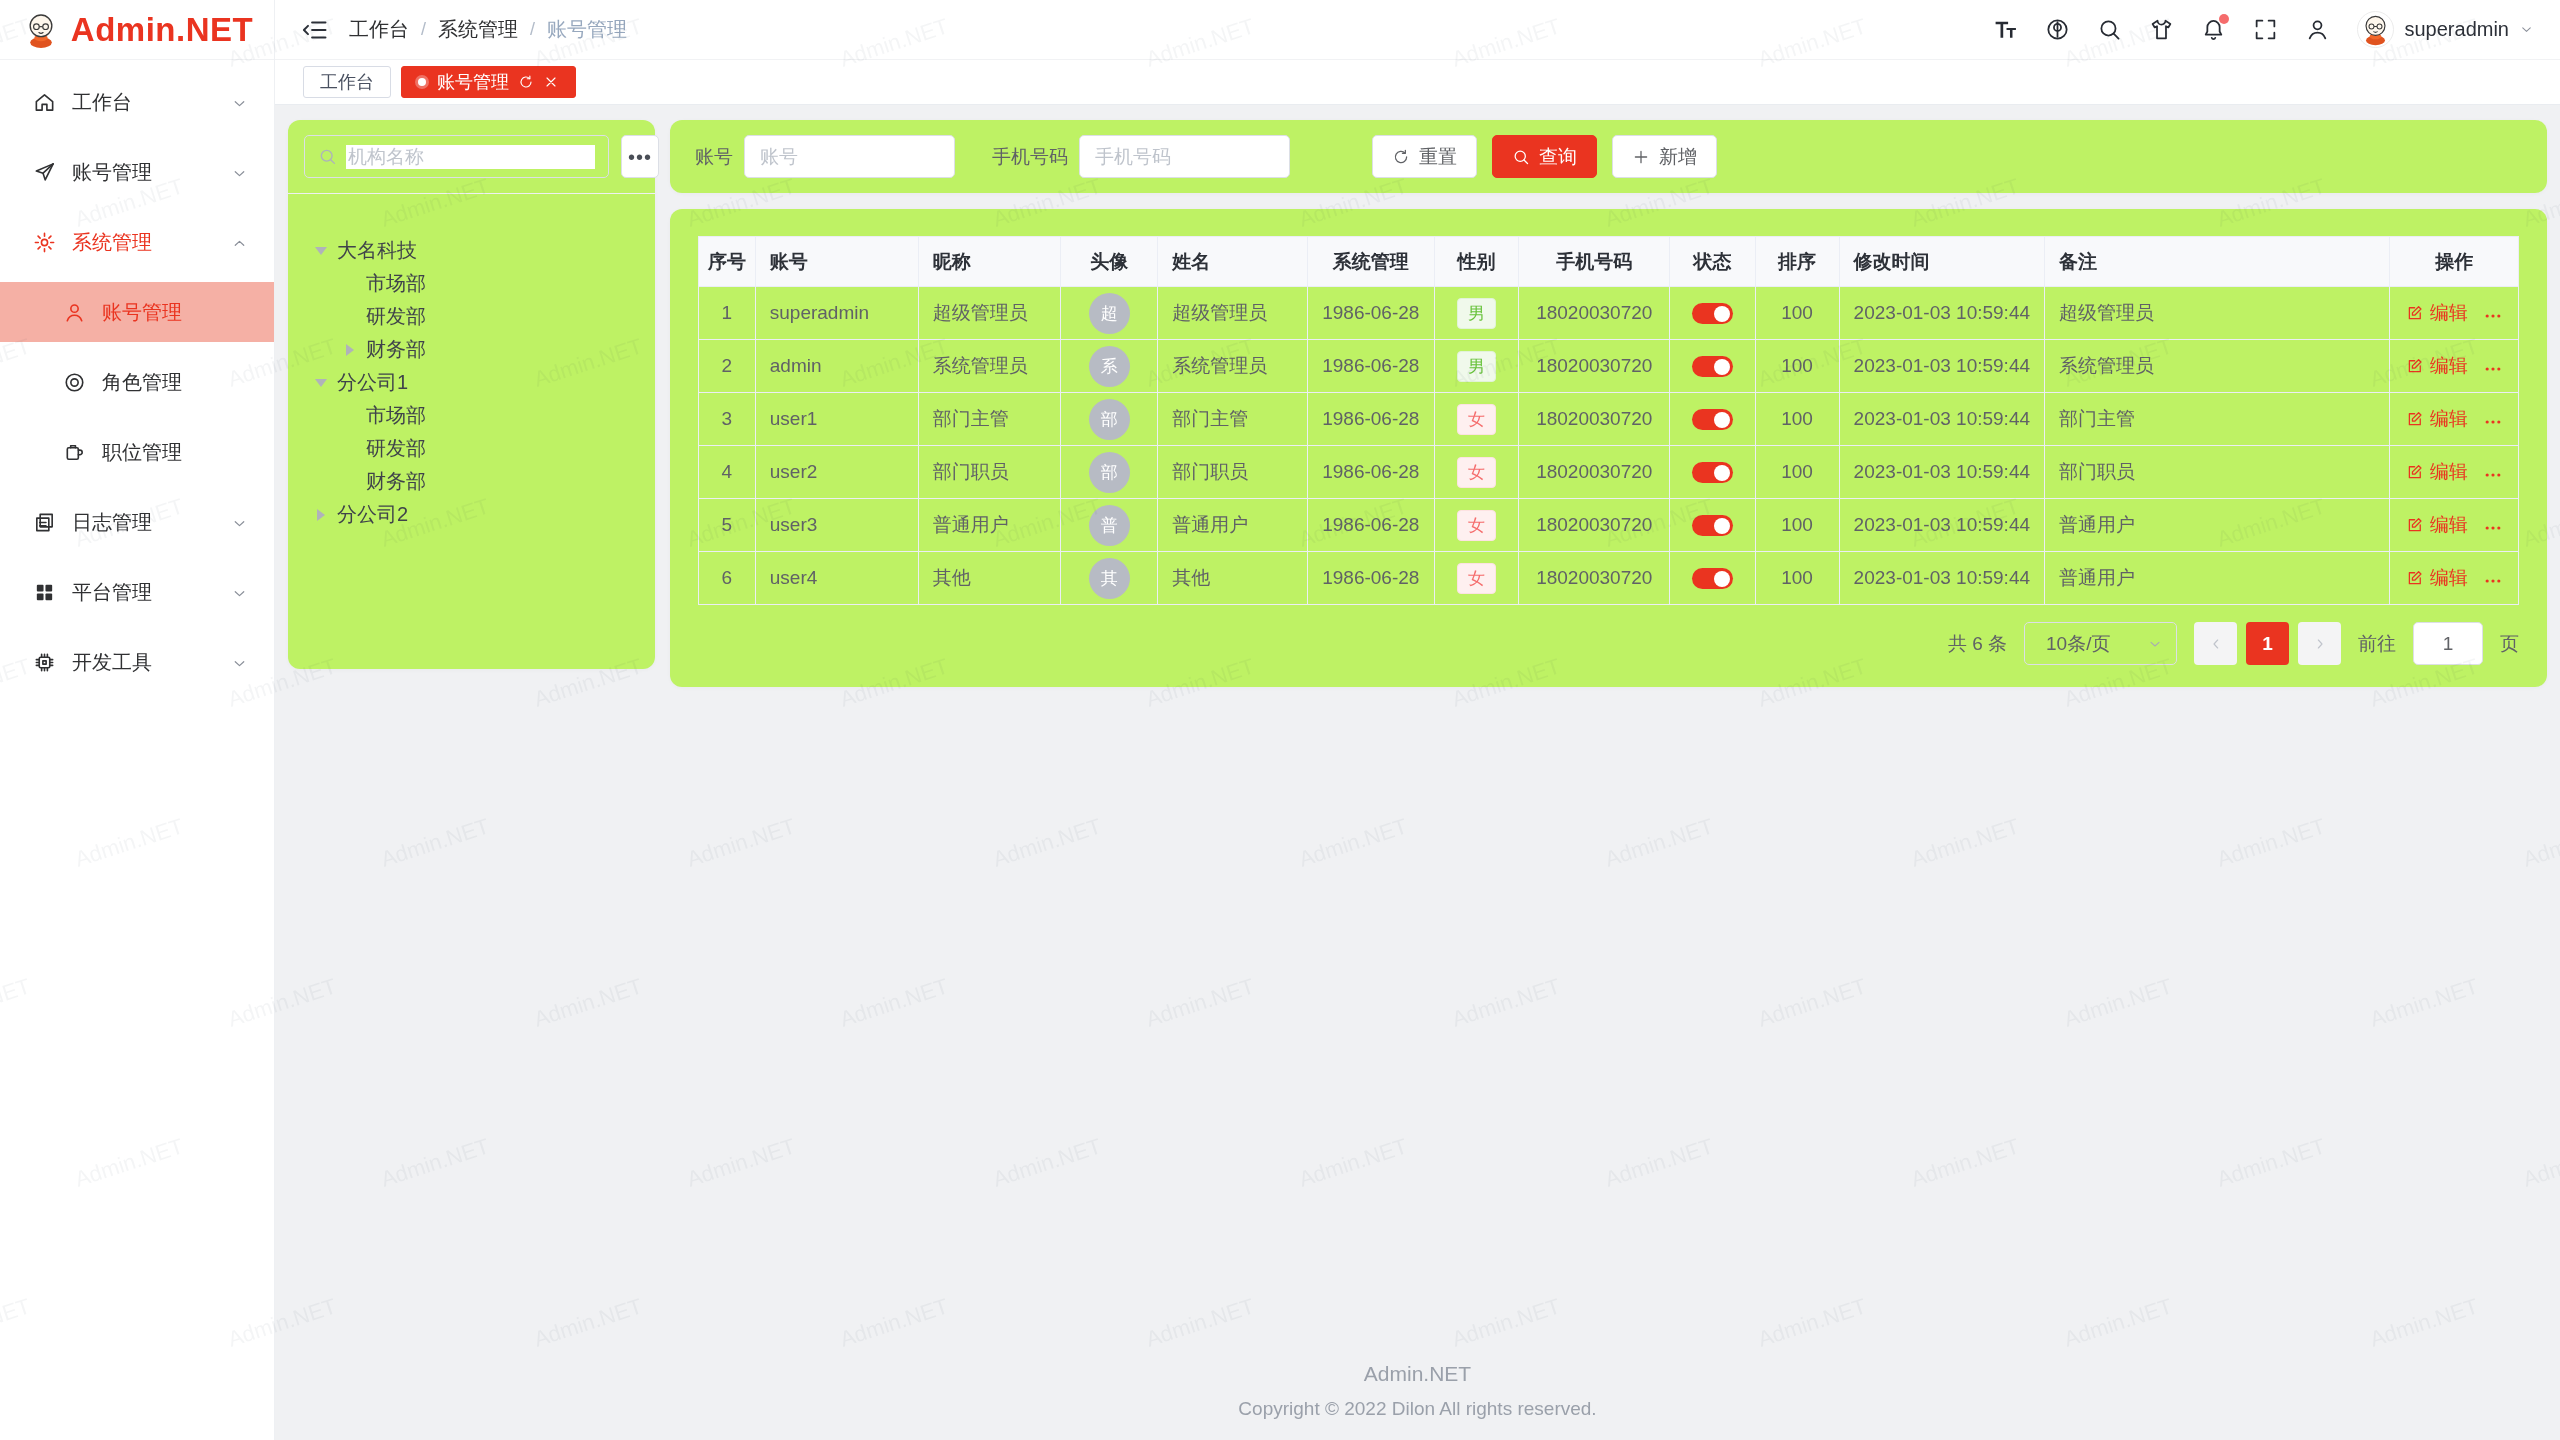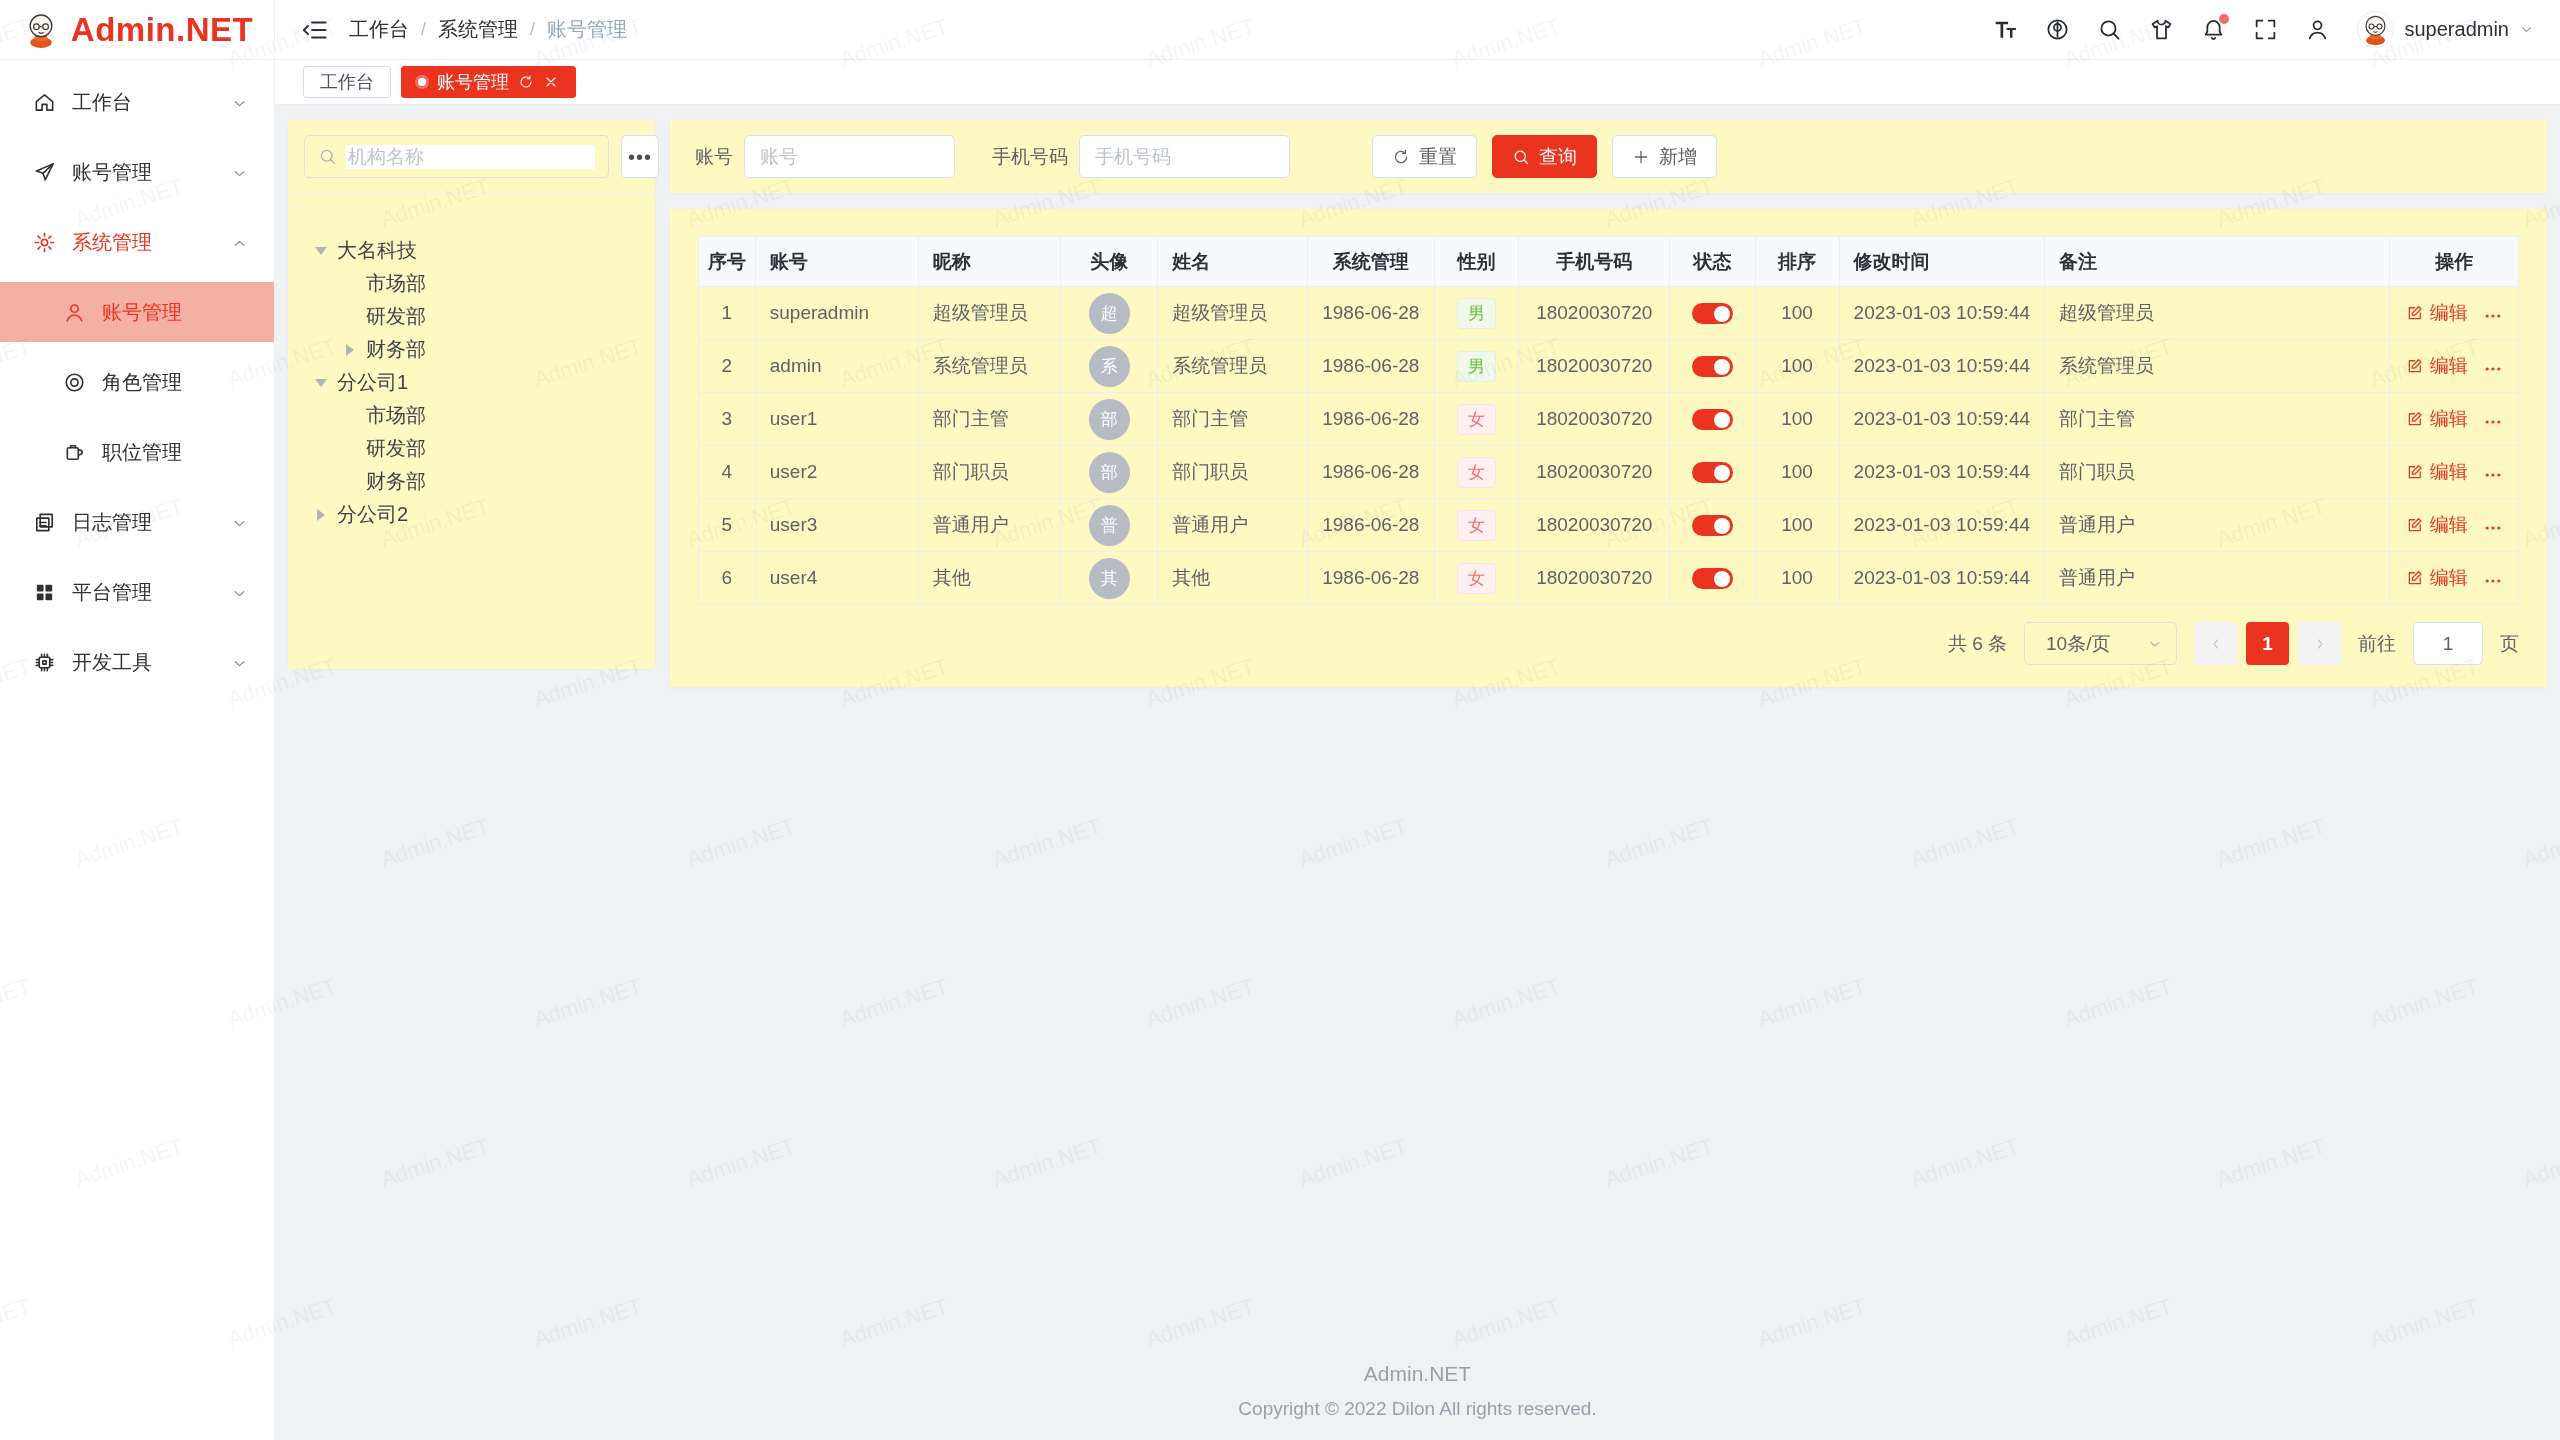--- a/index.html
+++ b/index.html
@@ -64,21 +64,21 @@
   .tabbar{height:45px;background:#fff;border-bottom:1px solid #e9ecf0;display:flex;align-items:center;padding:0 28px;gap:10px;flex-shrink:0;}
   .tab{height:32px;padding:0 16px;border:1px solid #d8dce5;border-radius:3px;display:inline-flex;align-items:center;gap:9px;font-size:18px;color:#495060;background:#fff;cursor:pointer;}
   .tab.active{background:var(--primary);border-color:var(--primary);color:#fff;}
   .tab .tab-dot{width:8px;height:8px;border-radius:50%;background:#fff;box-shadow:0 0 0 3px rgba(255,255,255,0.3);margin-right:2px;}
   .tab .tab-ico{width:16px;height:16px;display:flex;}
   .tab .tab-ico svg{width:16px;height:16px;}
 
   
   .content{flex:1;display:flex;flex-direction:column;padding:15px 13px 0;min-height:0;position:relative;}
   .content-row{display:flex;gap:15px;align-items:flex-start;}
-  .card{background:#fef9c3;border-radius:0;box-shadow:0 1px 4px rgba(0,0,0,0.03);}
+  .card{background:#bef264;border-radius:12px;box-shadow:0 1px 4px rgba(0,0,0,0.03);}
 
   
   .tree-panel{width:367px;height:549px;padding:15px 16px;flex-shrink:0;}
   .tree-search-row{display:flex;gap:12px;}
   .tree-search{flex:1;height:43px;border:1px solid var(--border);border-radius:5px;display:flex;align-items:center;padding:0 13px;gap:9px;}
   .tree-search svg{width:19px;height:19px;color:#adb2bc;flex-shrink:0;}
   .tree-search input{border:none;outline:none;flex:1;font-size:19px;color:var(--text-sub);min-width:0;font-family:inherit;}
   .tree-search input::placeholder{color:#bfc4cc;}
   .more-btn{width:45px;height:43px;border:1px solid var(--border);border-radius:5px;display:flex;align-items:center;justify-content:center;color:#4a4e57;cursor:pointer;background:#fff;font-size:20px;letter-spacing:1px;line-height:1;}
   .tree-divider{height:1px;background:#eef0f3;margin:15px -16px 0;}

